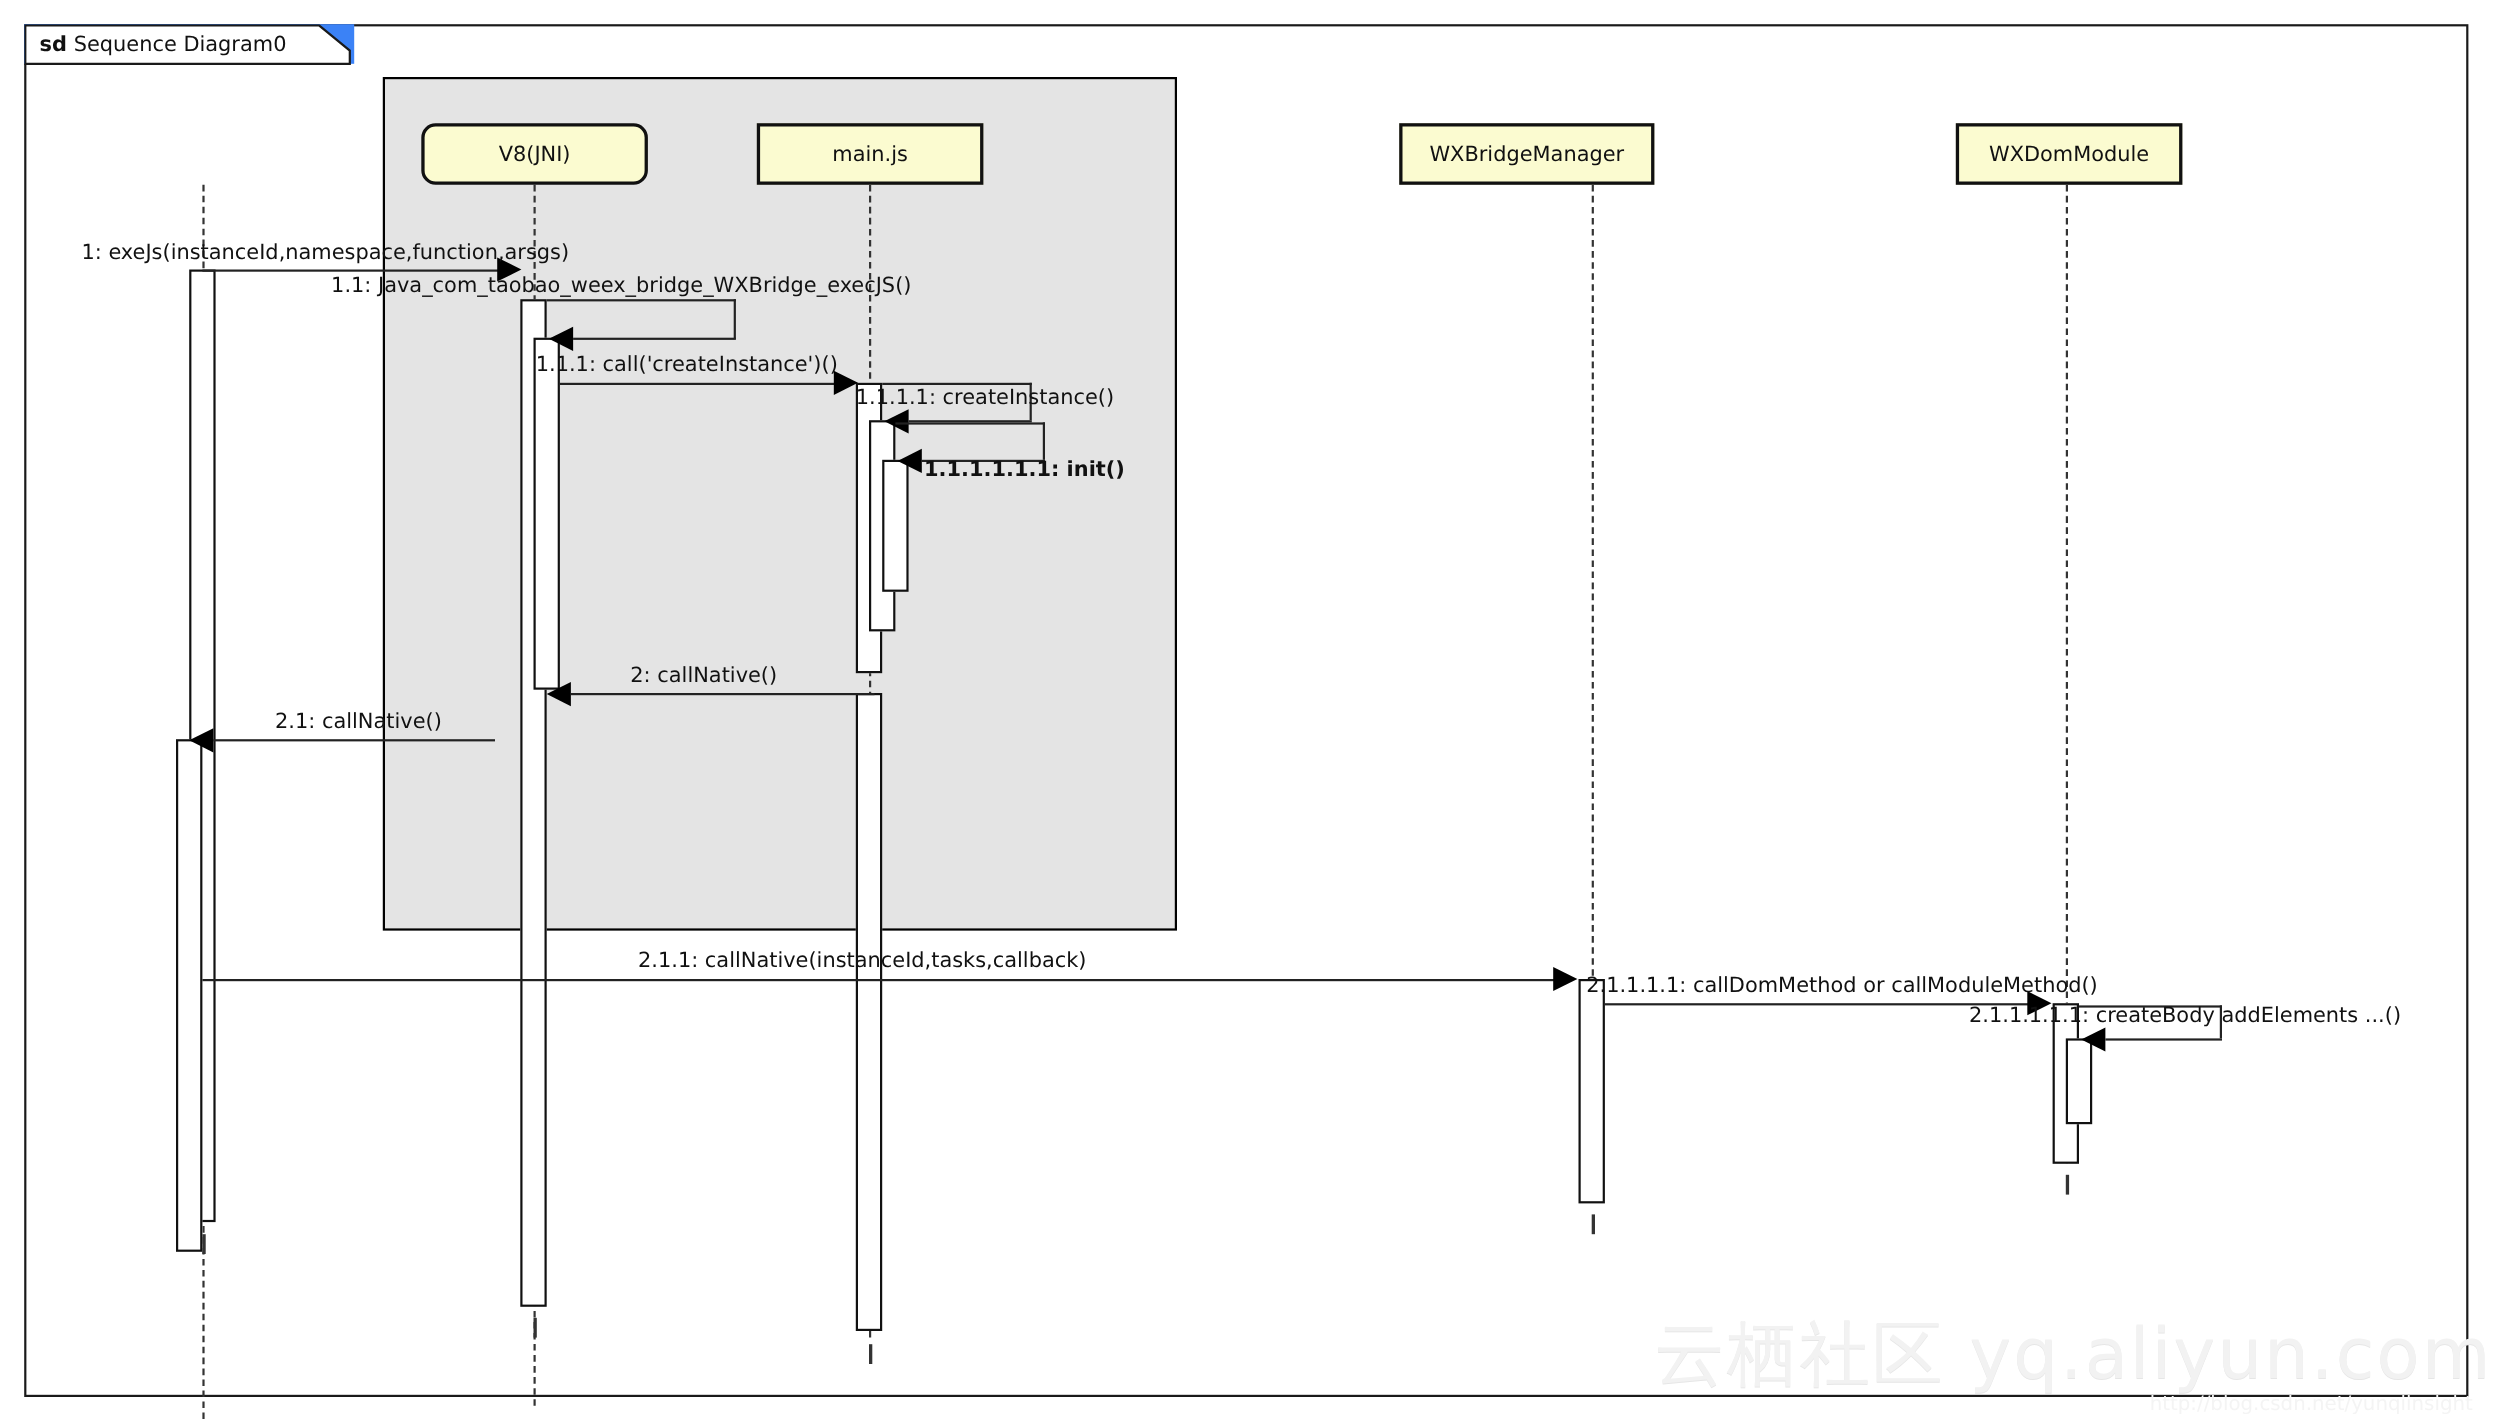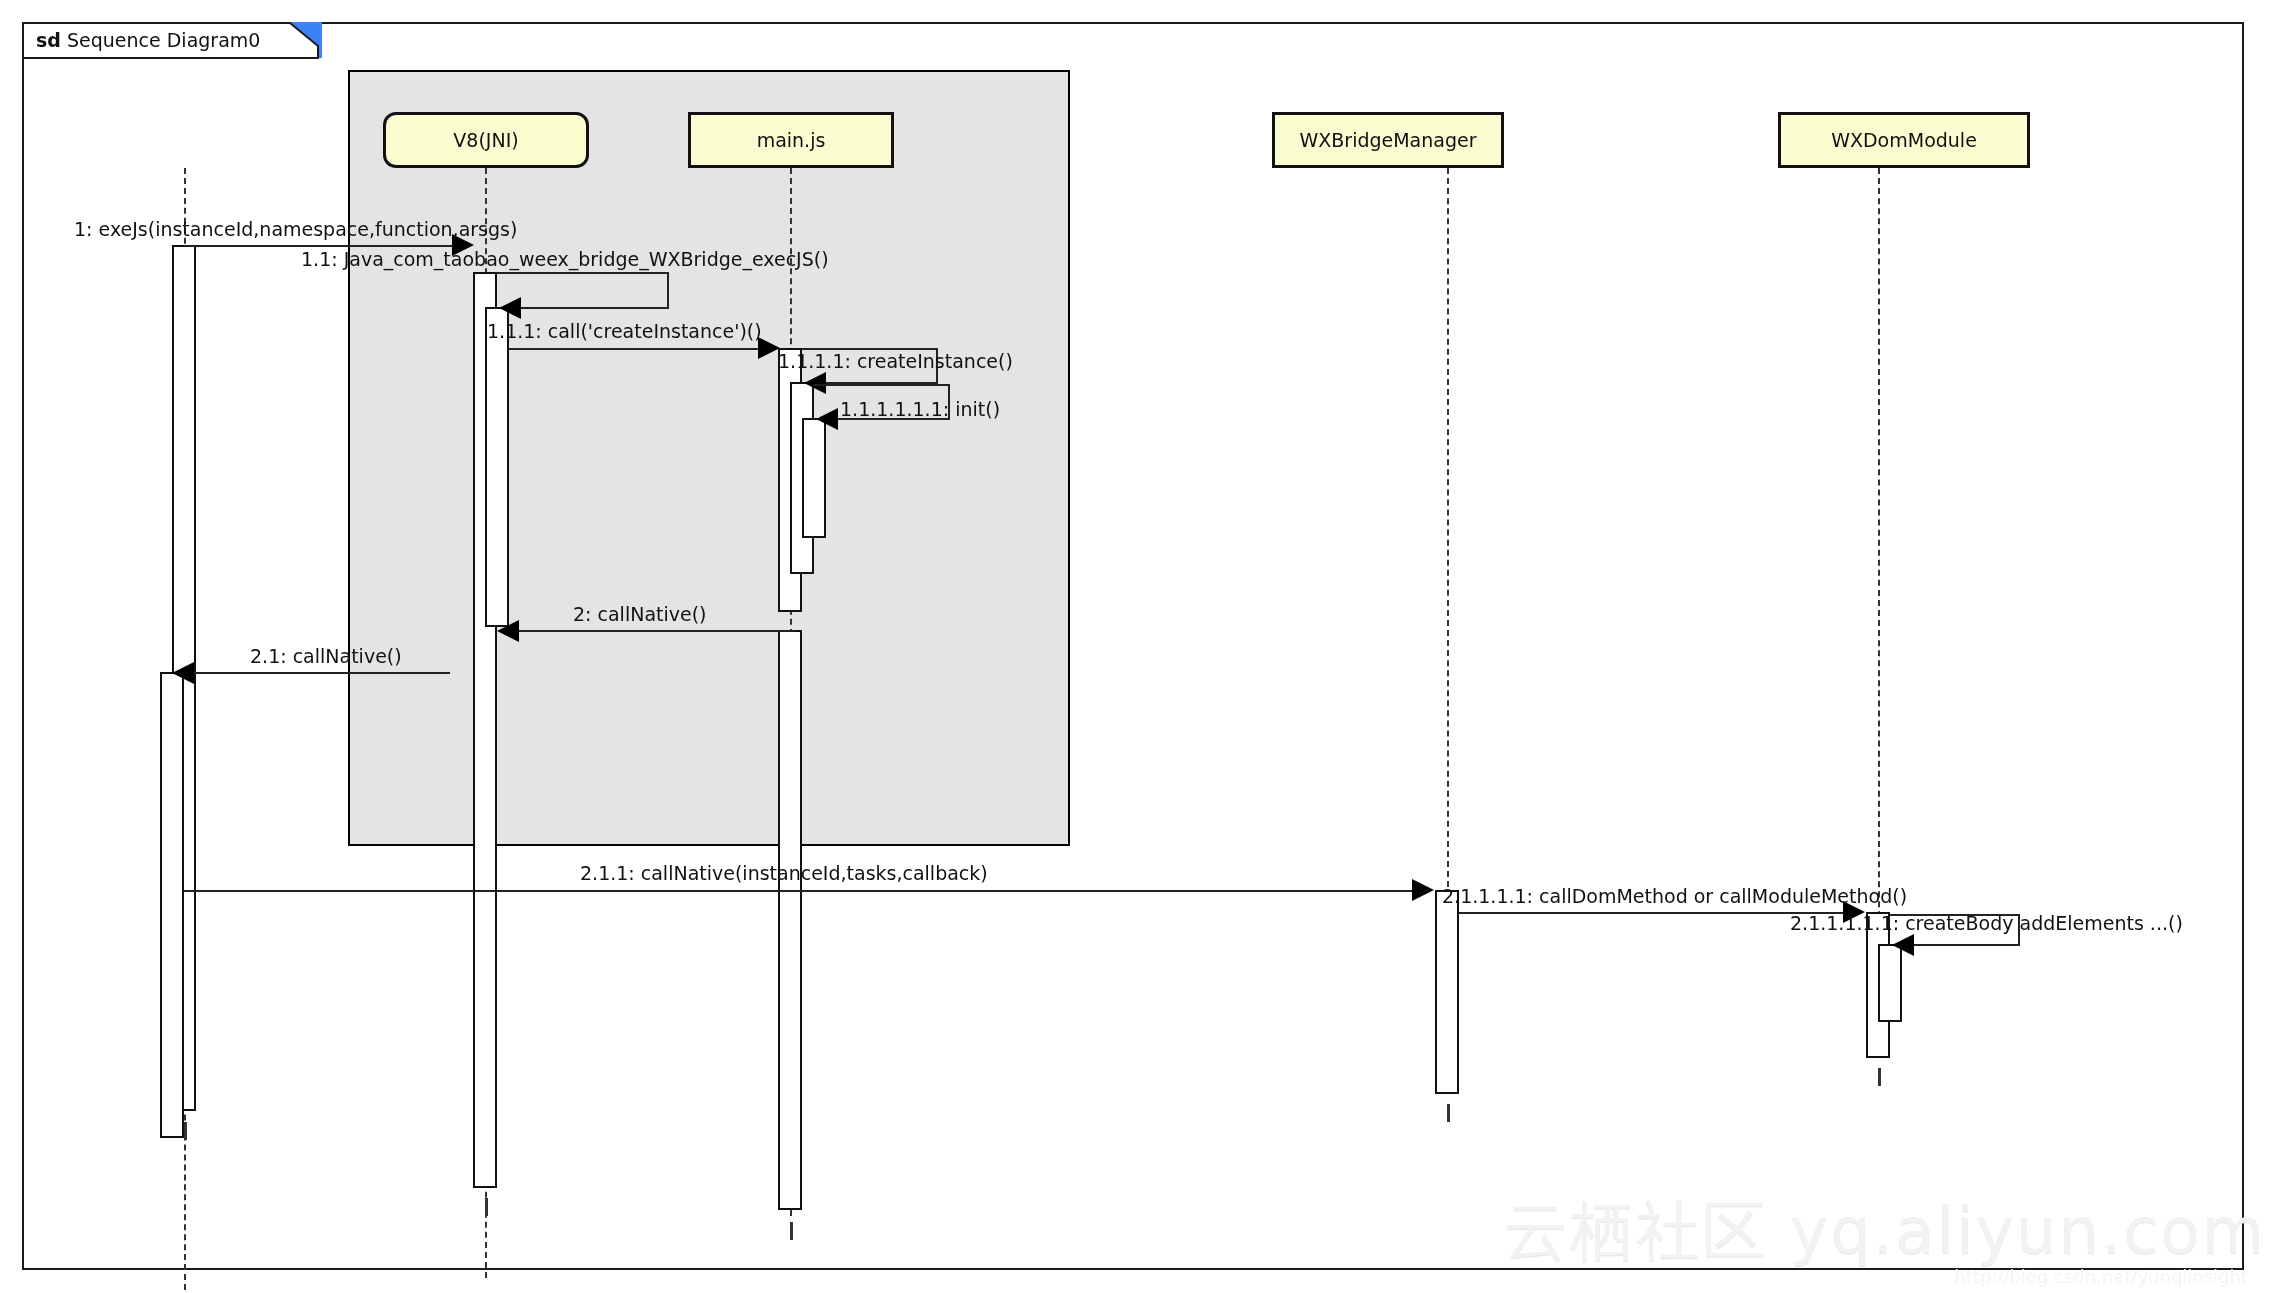--- a/index.html
+++ b/index.html
@@ -71,21 +71,21 @@
 
   <div class="lifeline-head" style="left:383px;top:112px;width:206px;height:56px;border-radius:13px;">
     <span>V8(JNI)</span>
   </div>
   <div class="lifeline-head" style="left:688px;top:112px;width:206px;height:56px;">
     <span>main.js</span>
   </div>
   <div class="lifeline-head" style="left:1272px;top:112px;width:232px;height:56px;">
     <span>WXBridgeManager</span>
   </div>
-  <div class="lifeline-head" style="left:1778px;top:112px;width:252px;height:56px;">
+  <div class="lifeline-head" style="left:1778px;top:112px;width:206px;height:56px;">
     <span>WXDomModule</span>
   </div>
 
   <div class="activation" style="left:172px;top:245px;width:24px;height:866px;"></div>
 
   <div class="activation" style="left:160px;top:672px;width:24px;height:466px;"></div>
 
   <div class="activation" style="left:473px;top:272px;width:24px;height:916px;"></div>
 
   <div class="activation" style="left:485px;top:307px;width:24px;height:320px;"></div>
@@ -121,21 +121,21 @@
   <div class="msg-line" style="left:802px;top:348px;width:136px;"></div>
   <div class="msg-vert" style="left:936px;top:348px;height:34px;"></div>
   <div class="msg-line" style="left:826px;top:382px;width:112px;"></div>
   <div class="arrow arrow-left" style="left:804px;top:372px;"></div>
   <div class="msg-label" style="left:778px;top:350px;">1.1.1.1: createInstance()</div>
 
   <div class="msg-line" style="left:814px;top:384px;width:136px;"></div>
   <div class="msg-vert" style="left:948px;top:384px;height:34px;"></div>
   <div class="msg-line" style="left:838px;top:418px;width:112px;"></div>
   <div class="arrow arrow-left" style="left:816px;top:408px;"></div>
-  <div class="msg-label" style="left:840px;top:398px;">1.1.1.1.1.1: init()</div>
+  <div class="msg-label" style="left:840px;top:416px;font-weight:bold;">1.1.1.1.1.1: init()</div>
 
   <div class="msg-line" style="left:519px;top:630px;width:276px;"></div>
   <div class="arrow arrow-left" style="left:497px;top:620px;"></div>
   <div class="msg-label" style="left:573px;top:603px;">2: callNative()</div>
 
   <div class="msg-line" style="left:194px;top:672px;width:256px;"></div>
   <div class="arrow arrow-left" style="left:172px;top:662px;"></div>
   <div class="msg-label" style="left:250px;top:645px;">2.1: callNative()</div>
 
   <div class="msg-line" style="left:184px;top:890px;width:1234px;"></div>

